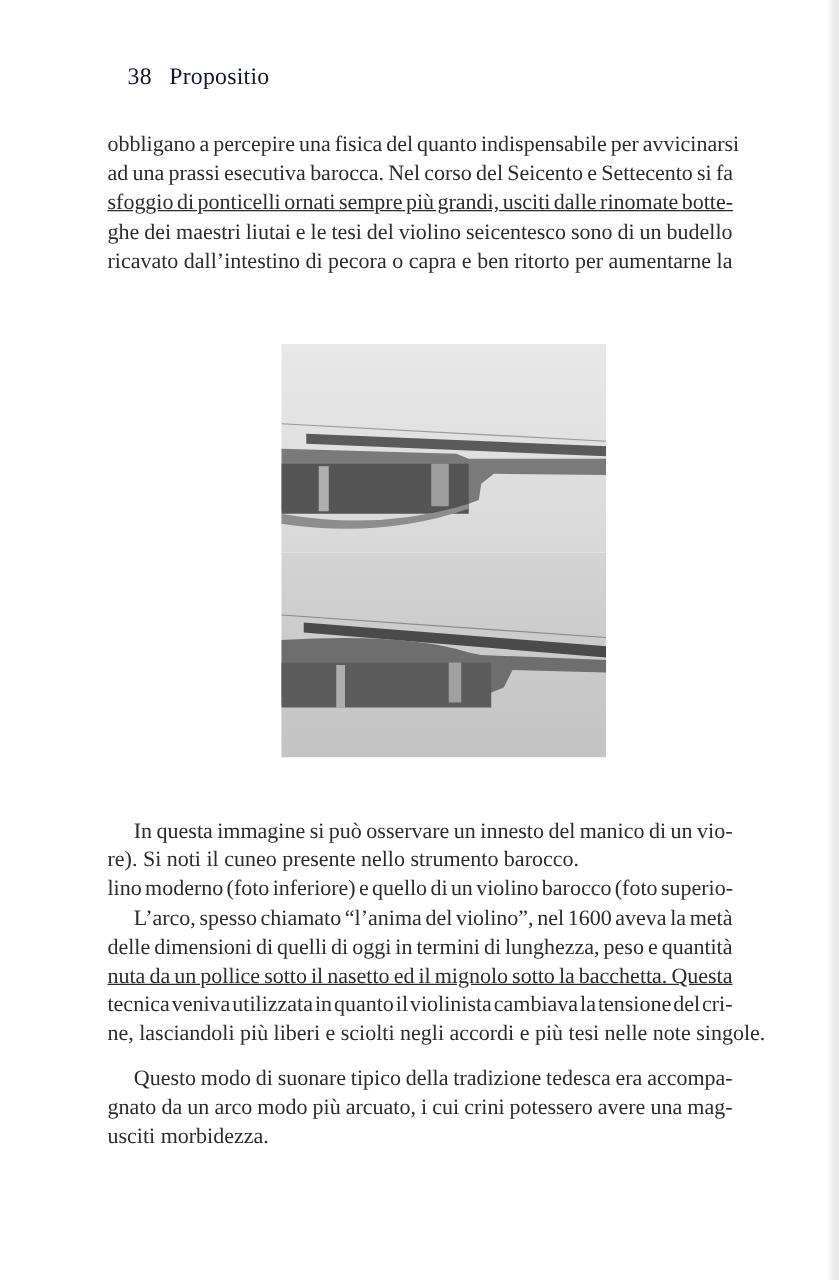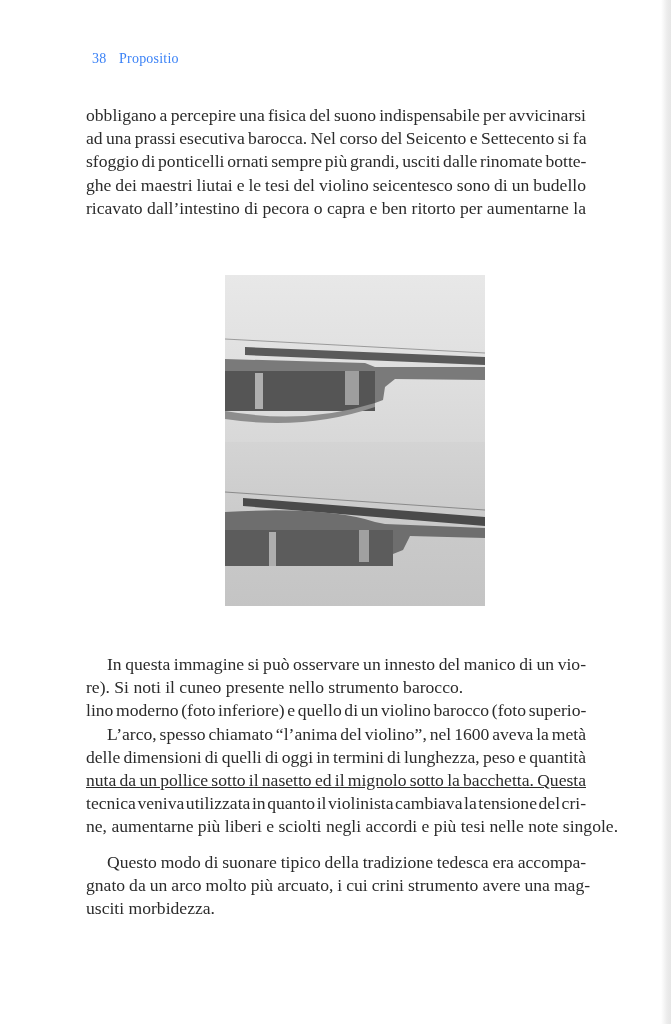--- a/index.html
+++ b/index.html
@@ -7,22 +7,22 @@
     width: 671px; height: 1024px; position: relative; overflow: hidden;
     background: #ffffff;
     font-family: "Liberation Serif", "DejaVu Serif", serif;
     color: #2a2a2a;
   }
   .edge-shadow {
     position: absolute; right: 0; top: 0; width: 10px; height: 1024px;
     background: linear-gradient(to right, #ffffff, #ececec 60%, #e6e6e6);
   }
   .running-head {
-    position: absolute; left: 92px; top: 51px;
-    font-size: 14px; color: #3b82f6; letter-spacing: 0.2px;
+    position: absolute; left: 102px; top: 51px;
+    font-size: 19px; color: #0f172a; letter-spacing: 0.2px;
   }
   .running-head .folio { margin-right: 9px; }
   .text-block {
     position: absolute; left: 86px; width: 500px;
     font-size: 17.6px; line-height: 23.2px;
     text-align: justify; color: #2b2b2b;
   }
   .text-block .line { display: block; white-space: nowrap; text-align-last: justify; text-align: justify; }
   .text-block .line.last { text-align-last: left; }
   .text-block .line.indent { text-indent: 21px; }
@@ -44,23 +44,23 @@
 <body>
 
 <div class="edge-shadow"></div>
 
 <div class="running-head">
   <span class="folio">38</span>
   <span>Propositio</span>
 </div>
 
 <div class="text-block" id="para-top">
-  <span class="line" style="word-spacing: -1.22222px;">obbligano a percepire una fisica del suono indispensabile per avvicinarsi</span>
+  <span class="line" style="word-spacing: -1.22222px;">obbligano a percepire una fisica del quanto indispensabile per avvicinarsi</span>
   <span class="line" style="word-spacing: -1px;">ad una prassi esecutiva barocca. Nel corso del Seicento e Settecento si fa</span>
-  <span class="line" style="word-spacing: -1.6px;">sfoggio di ponticelli ornati sempre più grandi, usciti dalle rinomate botte-</span>
+  <span class="line" style="word-spacing: -1.6px; text-decoration: underline;">sfoggio di ponticelli ornati sempre più grandi, usciti dalle rinomate botte-</span>
   <span class="line" style="word-spacing: -1.53846px;">ghe dei maestri liutai e le tesi del violino seicentesco sono di un budello</span>
   <span class="line" style="word-spacing: 0px;">ricavato dall’intestino di pecora o capra e ben ritorto per aumentarne la</span>
 </div>
 
 <div class="figure">
   <div class="photo upper">
     <svg height="167" viewBox="0 0 260 167">
       <line x1="0" y1="64" x2="260" y2="78" stroke="#9a9a9a" stroke-width="1"></line>
       <polygon points="20,72 260,82 260,90 20,80" fill="#5a5a5a"></polygon>
       <polygon points="0,84 140,88 150,92 260,92 260,105 170,104 160,112 158,125 150,128 0,134" fill="#7a7a7a"></polygon>
@@ -83,17 +83,17 @@
 </div>
 
 <div class="text-block" id="para-bottom">
   <span class="line indent" style="word-spacing: -0.833333px;">In questa immagine si può osservare un innesto del manico di un vio-</span>
   <span class="line last">re). Si noti il cuneo presente nello strumento barocco.</span>
   <span class="line" style="word-spacing: -1.72727px;">lino moderno (foto inferiore) e quello di un violino barocco (foto superio-</span>
   <span class="line indent" style="word-spacing: -1.5px;">L’arco, spesso chiamato “l’anima del violino”, nel 1600 aveva la metà</span>
   <span class="line" style="word-spacing: -1.25px;">delle dimensioni di quelli di oggi in termini di lunghezza, peso e quantità</span>
   <span class="line" style="word-spacing: -1.15385px; text-decoration: underline;">nuta da un pollice sotto il nasetto ed il mignolo sotto la bacchetta. Questa</span>
   <span class="line" style="word-spacing: -2.81818px;">tecnica veniva utilizzata in quanto il violinista cambiava la tensione del cri-</span>
-  <span class="line last">ne, aumentarne più liberi e sciolti negli accordi e più tesi nelle note singole.</span>
+  <span class="line last">ne, lasciandoli più liberi e sciolti negli accordi e più tesi nelle note singole.</span>
   <span class="line indent" style="word-spacing: -0.555556px; margin-top: 12px;">Questo modo di suonare tipico della tradizione tedesca era accompa-</span>
-  <span class="line" style="word-spacing: -0.384615px;">gnato da un arco molto più arcuato, i cui crini strumento avere una mag-</span>
+  <span class="line" style="word-spacing: -0.384615px;">gnato da un arco modo più arcuato, i cui crini potessero avere una mag-</span>
   <span class="line last">usciti morbidezza.</span>
 </div>
 
 </body></html>

